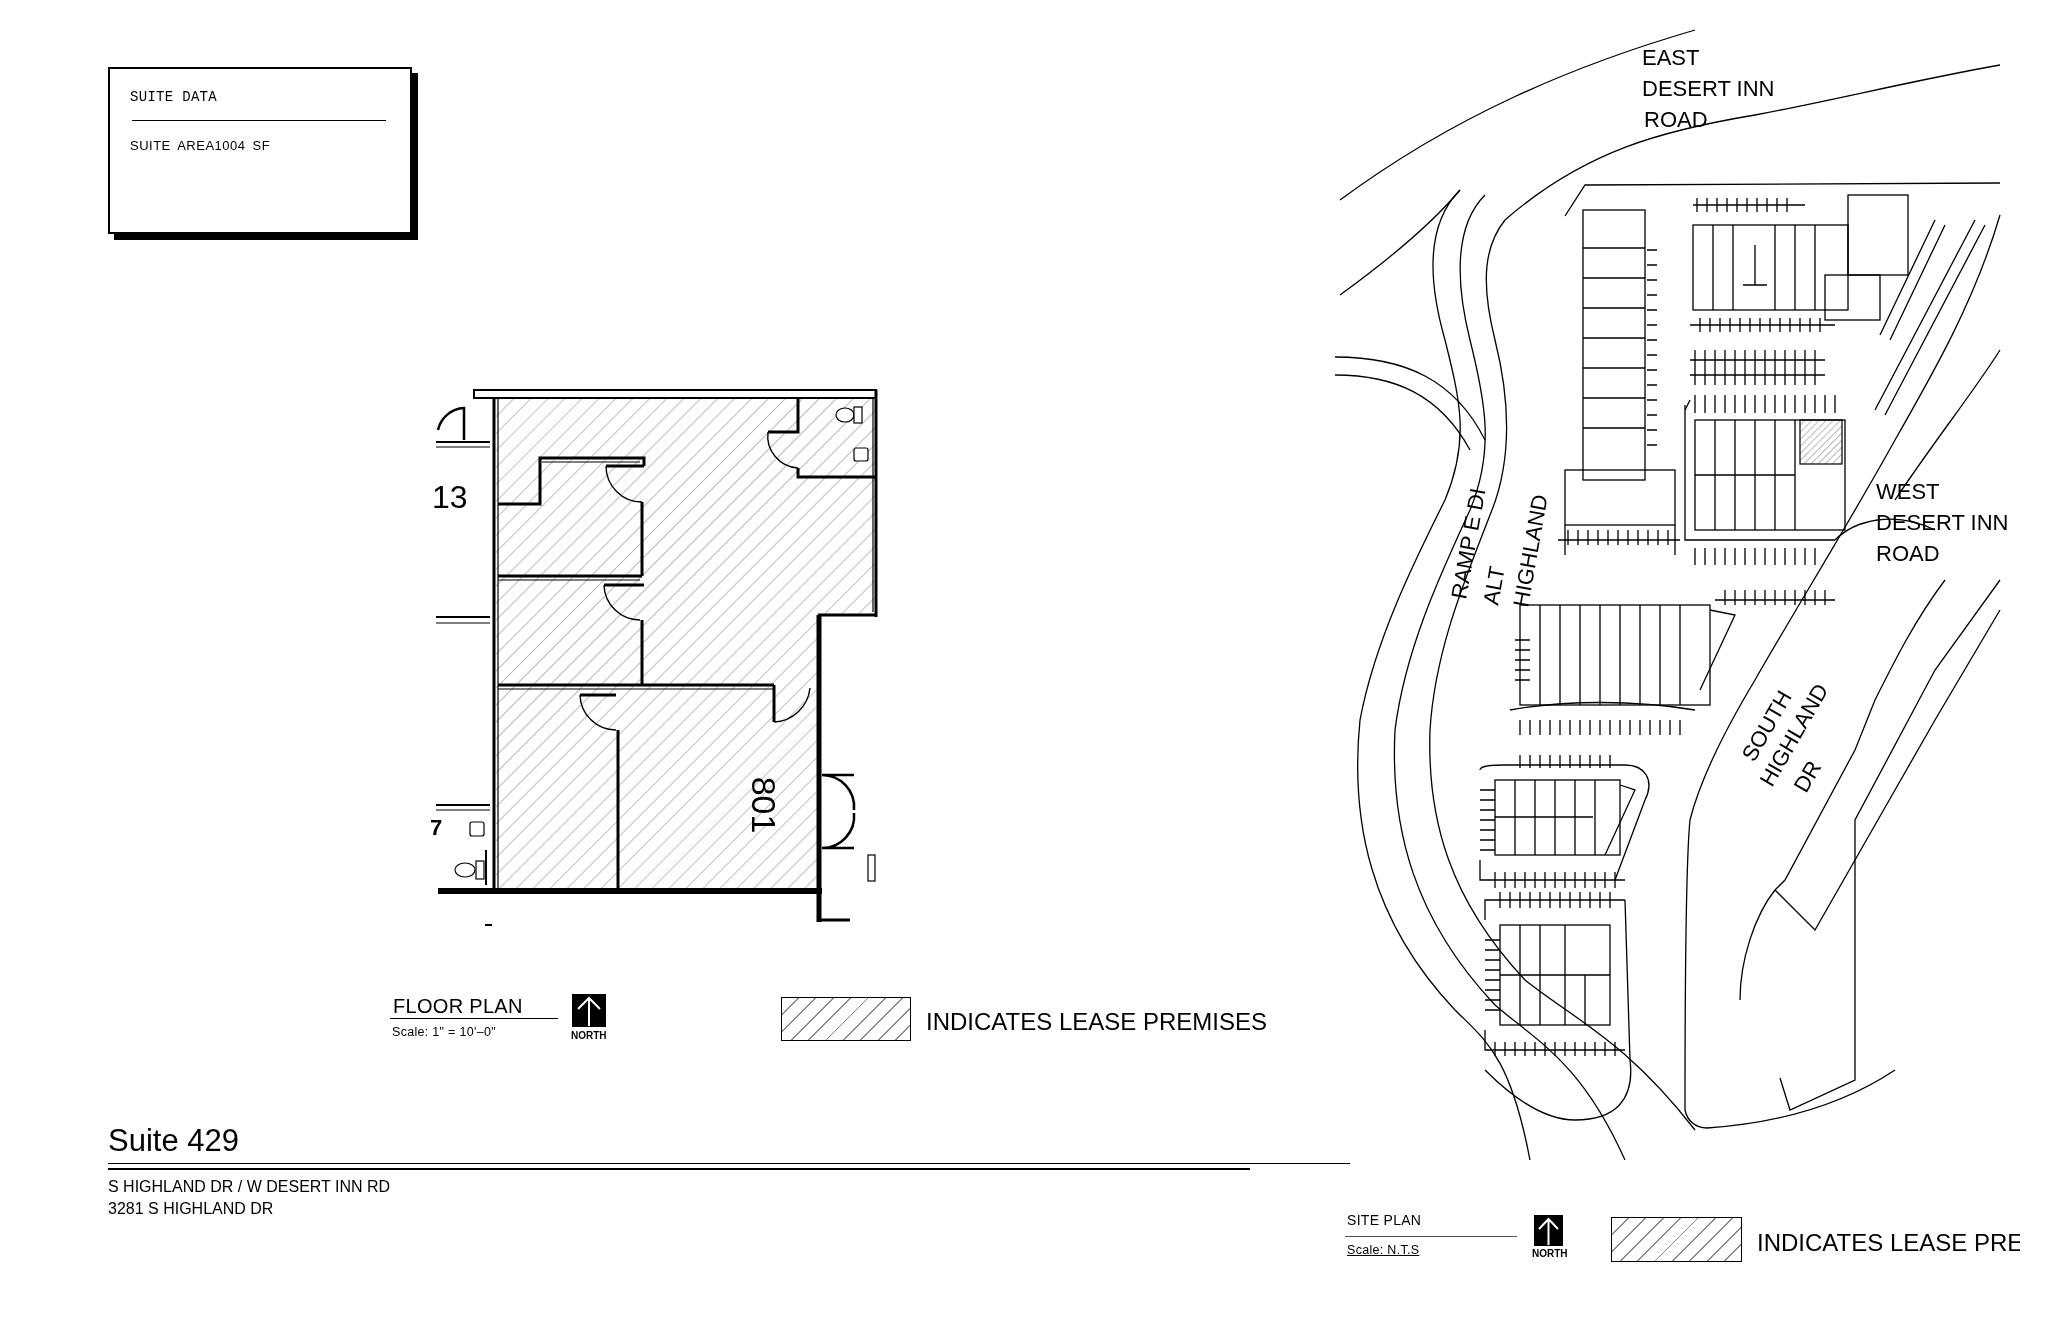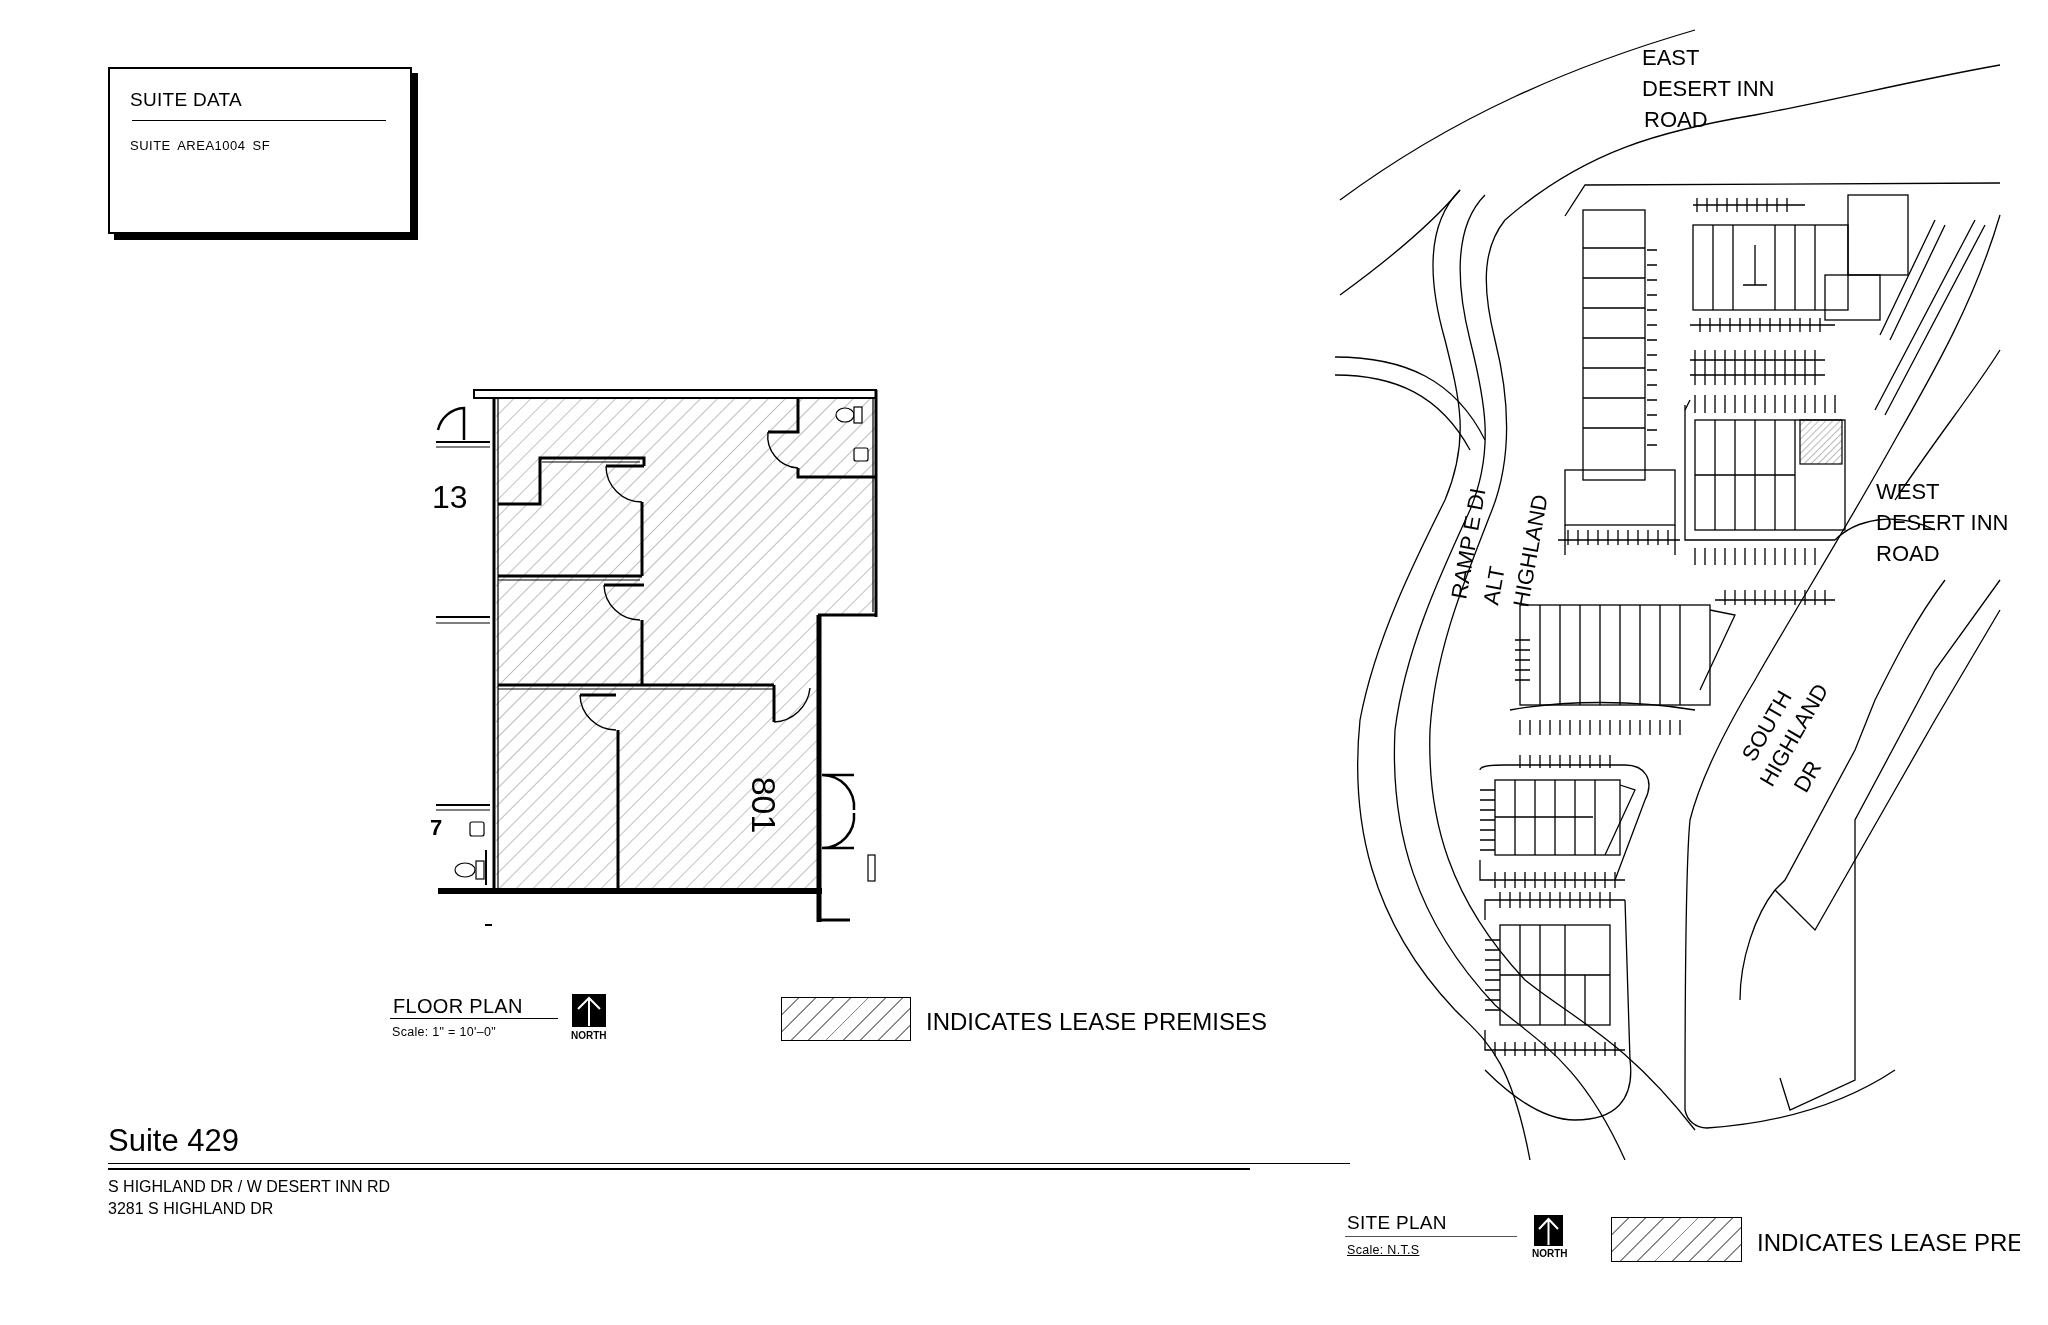--- a/index.html
+++ b/index.html
@@ -2,21 +2,21 @@
 <html><head>
 <meta charset="utf-8">
 <style>
   html, body { margin:0; padding:0; background:#ffffff; }
   body { width:2048px; height:1325px; position:relative; overflow:hidden;
          font-family:"Liberation Sans", sans-serif; color:#000; }
   .abs { position:absolute; }
   
   .suite-box { left:108px; top:67px; width:304px; height:167px; border:2px solid #000;
                background:#fff; box-shadow:6px 6px 0 #000; box-sizing:border-box; }
-  .suite-box .title { position:absolute; left:20px; top:20px; font-size:19px; letter-spacing:0.3px; }
+  .suite-box .title { position:absolute; left:20px; top:20px; font-size:14px; letter-spacing:0.3px;font-family:Liberation Mono, monospace; }
   .suite-box .rule { position:absolute; left:22px; right:24px; top:51px; border-top:1.5px solid #000; }
   .suite-box .row { position:absolute; left:20px; right:24px; top:69px; font-size:13px;
                     display:flex; letter-spacing:0.5px; }
   .suite-box .row span { word-spacing:3px; }
   
   svg { position:absolute; }
   .lbl { font-family:"Liberation Sans", sans-serif; fill:#000; }
   
   .legend-title { font-size:20px; letter-spacing:0.3px; }
   .legend-scale { font-size:12.5px; letter-spacing:0.3px; }
@@ -218,21 +218,21 @@
     <text x="541" y="541">ROAD</text>
     <text transform="translate(131,580) rotate(-80)">RAMP E DI</text>
     <text transform="translate(163,586) rotate(-80)">ALT</text>
     <text transform="translate(193,588) rotate(-80)">HIGHLAND</text>
     <text transform="translate(419,743) rotate(-60)">SOUTH</text>
     <text transform="translate(437,768) rotate(-60)">HIGHLAND</text>
     <text transform="translate(471,774) rotate(-60)">DR</text>
   </g>
 </svg>
 
-<div class="abs legend-title" style="left:1347px; top:1212px; font-size:19px;text-align:center;">SITE PLAN</div>
+<div class="abs legend-title" style="left:1347px; top:1212px; font-size:14px;text-align:center;">SITE PLAN</div>
 <div class="abs" style="left:1345px; top:1236px; width:172px; border-top:1px solid #555;"></div>
 <div class="abs legend-scale" style="left:1347px; top:1243px;text-decoration:underline;">Scale:  N.T.S</div>
 <div class="abs north" style="left:1534px; top:1215px; width:29px; height:31px;">
   <svg width="29" height="31" viewBox="0 0 29 31" style="position:static;">
       <path d="M14.5,4 L14.5,30 M5,14 L14.5,4 L24,14" stroke="#fff" stroke-width="2" fill="none"></path>
     </svg>
 </div>
 <div class="abs north-label" style="left:1532px; top:1248px;">NORTH</div>
 <div class="abs hatch-box" style="left:1611px; top:1217px; width:131px; height:45px;"></div>
 <div class="abs" style="left:1757px; top:1229px; width:263px; overflow:hidden; white-space:nowrap;">

